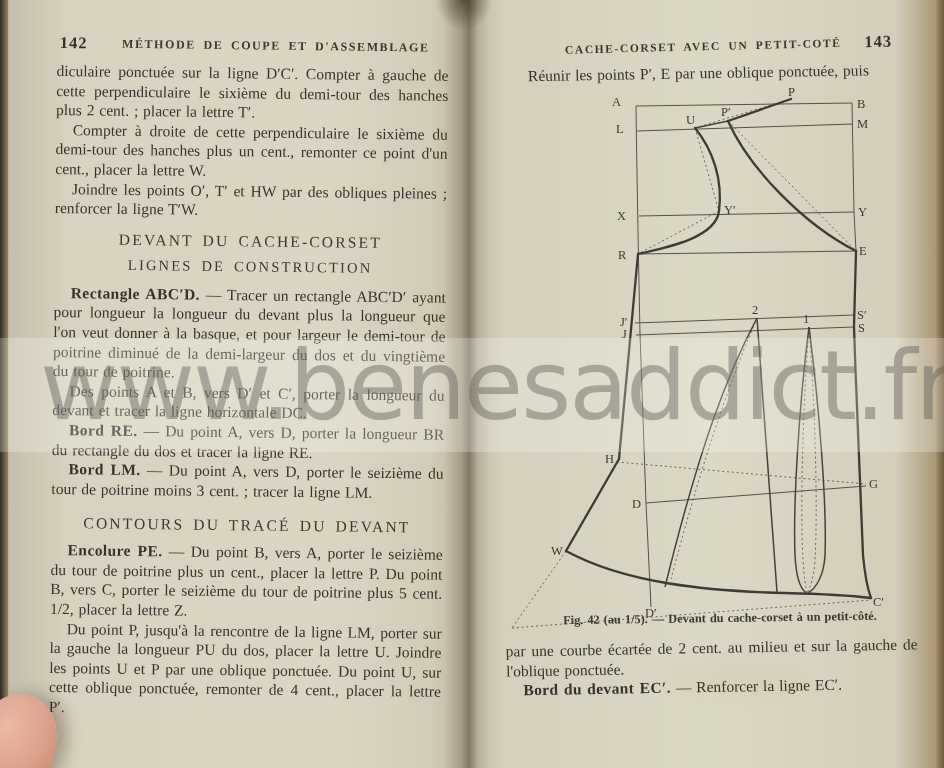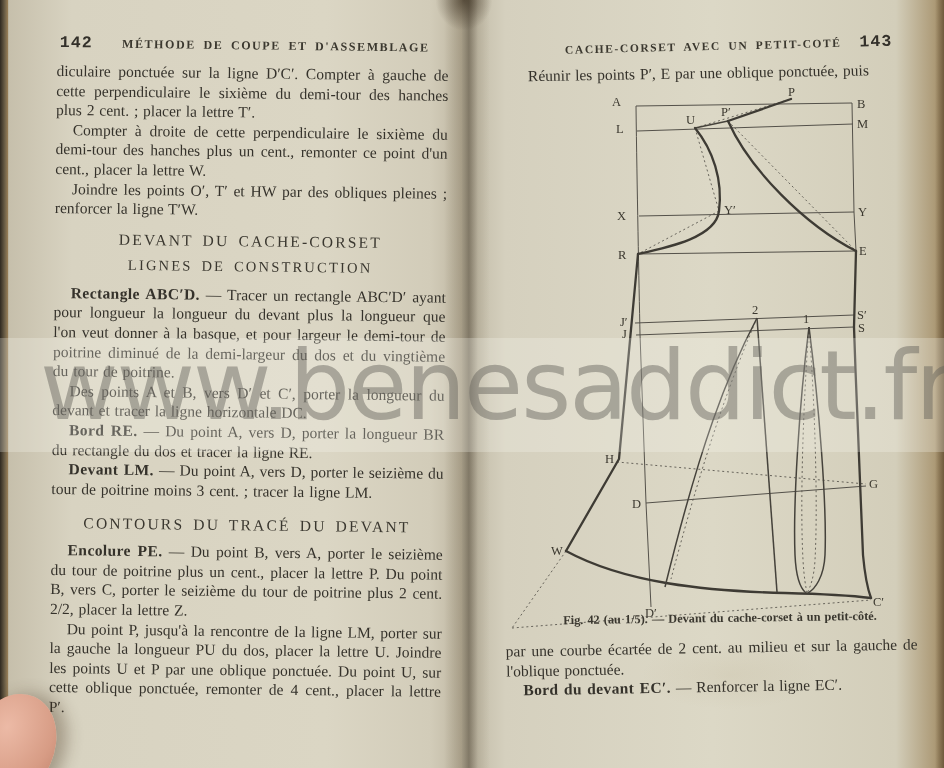--- a/index.html
+++ b/index.html
@@ -40,21 +40,21 @@
   }
   .finger{
     position:absolute;left:-30px;top:692px;width:84px;height:110px;
     background:radial-gradient(ellipse at 35% 35%,#ecbaa6,#d79c85 60%,#bd8069);
     border-radius:50%;transform:rotate(24deg);
     box-shadow:10px -5px 16px rgba(60,40,20,.3);
   }
   
   .lp-content{position:absolute;left:57px;top:33px;width:392px;transform:rotate(.7deg);transform-origin:left top;}
   .running-row{position:relative;height:26px;margin-bottom:2px;}
-  .pagenum{font-weight:bold;font-size:16.5px;color:#33302a;letter-spacing:1px;font-family:Liberation Mono, monospace;}
+  .pagenum{font-weight:bold;font-size:16.5px;color:#33302a;letter-spacing:1px;}
   .pagenum-left{position:absolute;left:3px;top:0;}
   .runhead{font-weight:bold;font-size:12px;letter-spacing:1.6px;color:#3b382f;word-spacing:3px;}
   .runhead-left{position:absolute;left:46px;right:0;top:3px;text-align:center;}
   .bt{font-size:15.5px;line-height:19.6px;text-align:justify;color:#35322b;margin:0;word-spacing:1px;}
   .ind{text-indent:17px;}
   .lead{font-weight:bold;letter-spacing:.4px;}
   .sh{text-align:center;font-size:15.5px;letter-spacing:2.2px;color:#3a372f;font-weight:normal;word-spacing:3px;margin:12px 0 8px;}
   .sh2{margin:2px 0 10px;font-size:14.5px;}
   
   .rp-header{position:absolute;left:508px;top:36px;width:412px;transform:rotate(-1.4deg);}
@@ -102,23 +102,23 @@
     <span class="runhead runhead-left">MÉTHODE DE COUPE ET D'ASSEMBLAGE</span>
   </div>
   <p class="bt"><b class="lead"></b><span>diculaire ponctuée sur la ligne D′C′. Compter à gauche de cette perpendiculaire le sixième du demi-tour des hanches plus 2 cent. ; placer la lettre T′.</span></p>
   <p class="bt ind"><b class="lead"></b><span>Compter à droite de cette perpendiculaire le sixième du demi-tour des hanches plus un cent., remonter ce point d'un cent., placer la lettre W.</span></p>
   <p class="bt ind"><b class="lead"></b><span>Joindre les points O′, T′ et HW par des obliques pleines ; renforcer la ligne T′W.</span></p>
   <h2 class="sh">DEVANT DU CACHE-CORSET</h2>
   <h3 class="sh sh2">LIGNES DE CONSTRUCTION</h3>
   <p class="bt ind"><b class="lead">Rectangle ABC′D.</b><span> — Tracer un rectangle ABC′D′ ayant pour longueur la longueur du devant plus la longueur que l'on veut donner à la basque, et pour largeur le demi-tour de poitrine diminué de la demi-largeur du dos et du vingtième du tour de poitrine.</span></p>
   <p class="bt ind"><b class="lead"></b><span>Des points A et B, vers D′ et C′, porter la longueur du devant et tracer la ligne horizontale DC.</span></p>
   <p class="bt ind"><b class="lead">Bord RE.</b><span> — Du point A, vers D, porter la longueur BR du rectangle du dos et tracer la ligne RE.</span></p>
-  <p class="bt ind"><b class="lead">Devant LM.</b><span> — Du point A, vers D, porter le seizième du tour de poitrine moins 3 cent. ; tracer la ligne LM.</span></p>
+  <p class="bt ind"><b class="lead">Bord LM.</b><span> — Du point A, vers D, porter le seizième du tour de poitrine moins 3 cent. ; tracer la ligne LM.</span></p>
   <h2 class="sh" style="margin-top:16px;">CONTOURS DU TRACÉ DU DEVANT</h2>
-  <p class="bt ind"><b class="lead">Encolure PE.</b><span> — Du point B, vers A, porter le seizième du tour de poitrine plus un cent., placer la lettre P. Du point B, vers C, porter le seizième du tour de poitrine plus 2 cent. 2/2, placer la lettre Z.</span></p>
+  <p class="bt ind"><b class="lead">Encolure PE.</b><span> — Du point B, vers A, porter le seizième du tour de poitrine plus un cent., placer la lettre P. Du point B, vers C, porter le seizième du tour de poitrine plus 5 cent. 1/2, placer la lettre Z.</span></p>
   <p class="bt ind"><b class="lead"></b><span>Du point P, jusqu'à la rencontre de la ligne LM, porter sur la gauche la longueur PU du dos, placer la lettre U. Joindre les points U et P par une oblique ponctuée. Du point U, sur cette oblique ponctuée, remonter de 4 cent., placer la lettre P′.</span></p>
 </div>
 
 <div class="rp-header">
   <span class="runhead runhead-right">CACHE-CORSET AVEC UN PETIT-COTÉ</span>
   <span class="pagenum pagenum-right">143</span>
 </div>
 
 <div class="rp-intro">
   <p class="bt">Réunir les points P′, E par une oblique ponctuée, puis</p>

